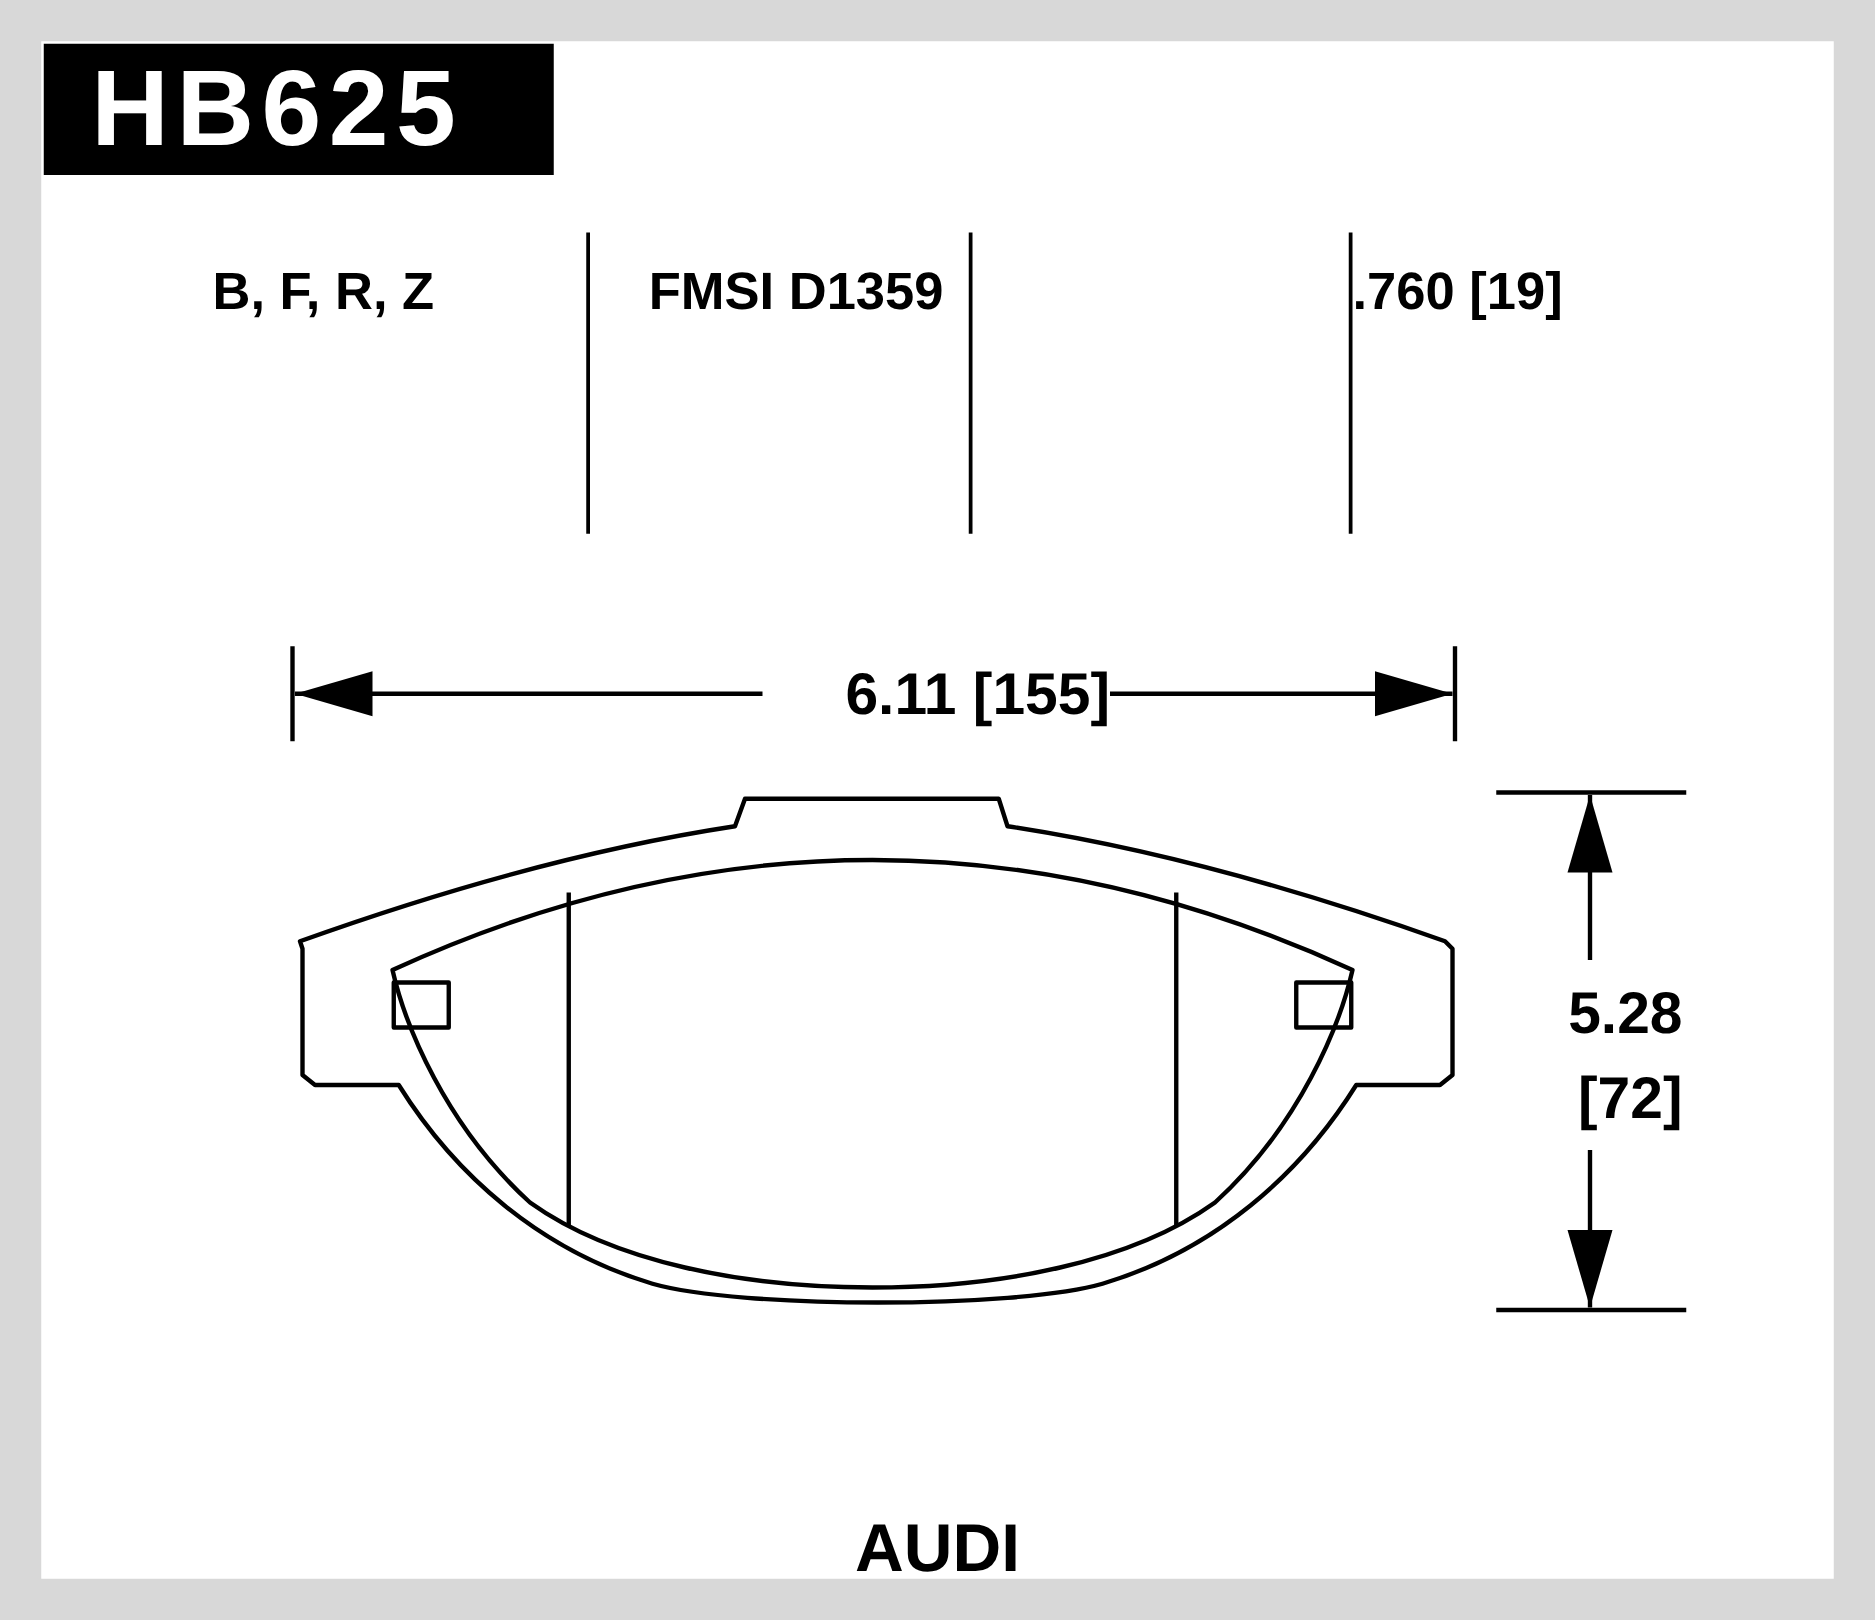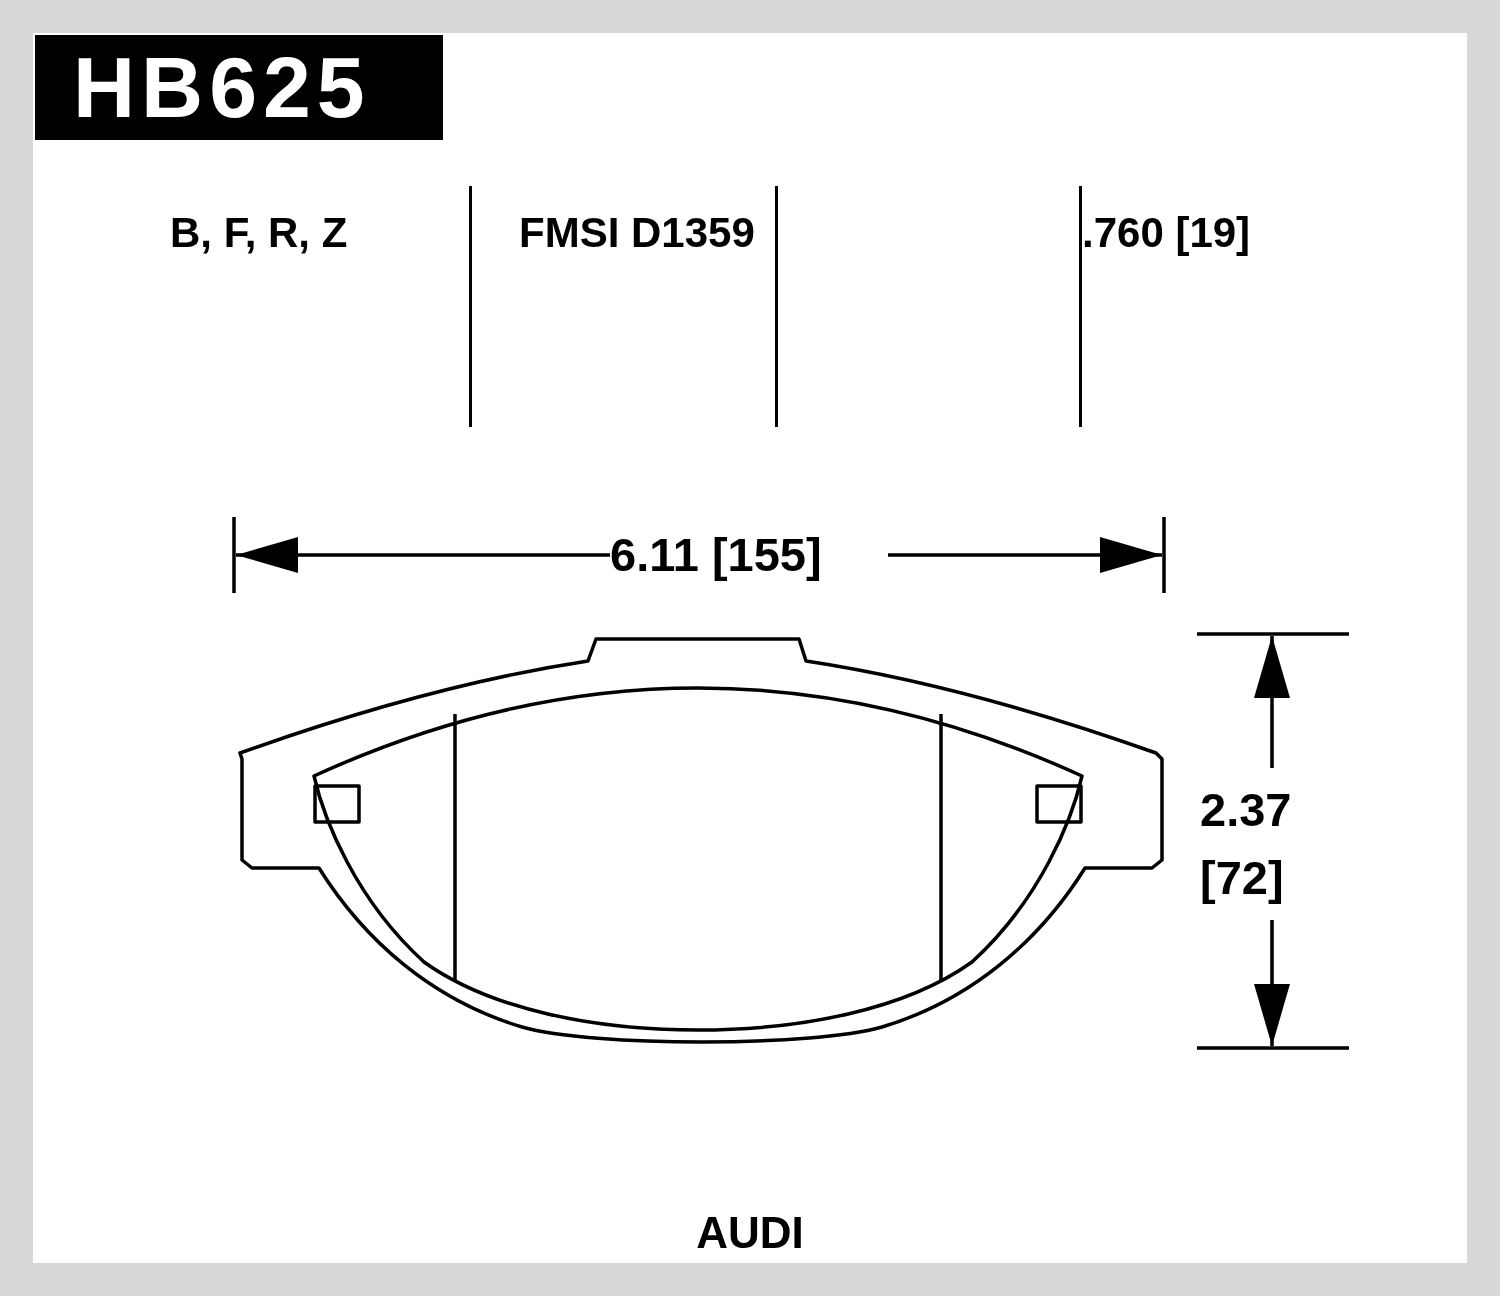--- a/index.html
+++ b/index.html
@@ -57,21 +57,21 @@
     width: 3px;
     height: 241px;
     background: #000000;
   }
 
   
   .dim-label {
     background: #ffffff;
     color: #000;
     font-weight: bold;
-    text-align: left;
+    text-align: right;
     white-space: nowrap;
   }
   #width-label {
     left: 610px;
     top: 527px;
     width: 278px;
     height: 56px;
     font-size: 47px;
     line-height: 56px;
   }
@@ -85,21 +85,21 @@
     padding-top: 8px;
     box-sizing: border-box;
   }
   #height-label span { display: block; }
 
   #vehicle-label {
     left: 0;
     top: 1208px;
     width: 1500px;
     text-align: center;
-    font-size: 44px;
+    font-size: 54px;
     font-weight: bold;
     color: #000;
   }
 
   svg#line-art {
     position: absolute;
     left: 0;
     top: 0;
     width: 1500px;
     height: 1296px;
@@ -173,18 +173,18 @@
 
   <div class="abs spec-text" style="left:170px; width:290px;">B, F, R, Z</div>
   <div class="abs spec-divider" style="left:469px;"></div>
   <div class="abs spec-text" style="left:472px; width:302px;padding-left:47px;">FMSI D1359</div>
   <div class="abs spec-divider" style="left:775px;"></div>
   <div class="abs spec-divider" style="left:1079px;"></div>
   <div class="abs spec-text" style="left:1082px; width:230px;">.760 [19]</div>
 
   <div id="width-label" class="abs dim-label">6.11 [155]</div>
   <div id="height-label" class="abs dim-label">
-    <span>2.37</span>
+    <span>5.28</span>
     <span>[72]</span>
   </div>
 
   <div id="vehicle-label" class="abs">AUDI</div>
 </div>
 
 </body></html>

